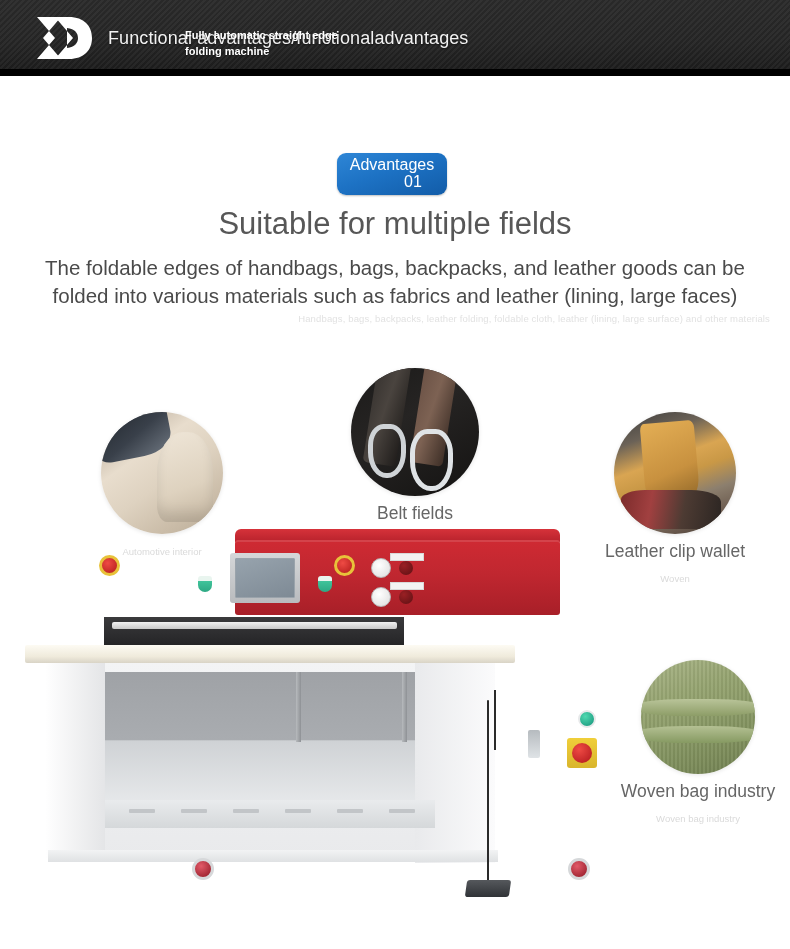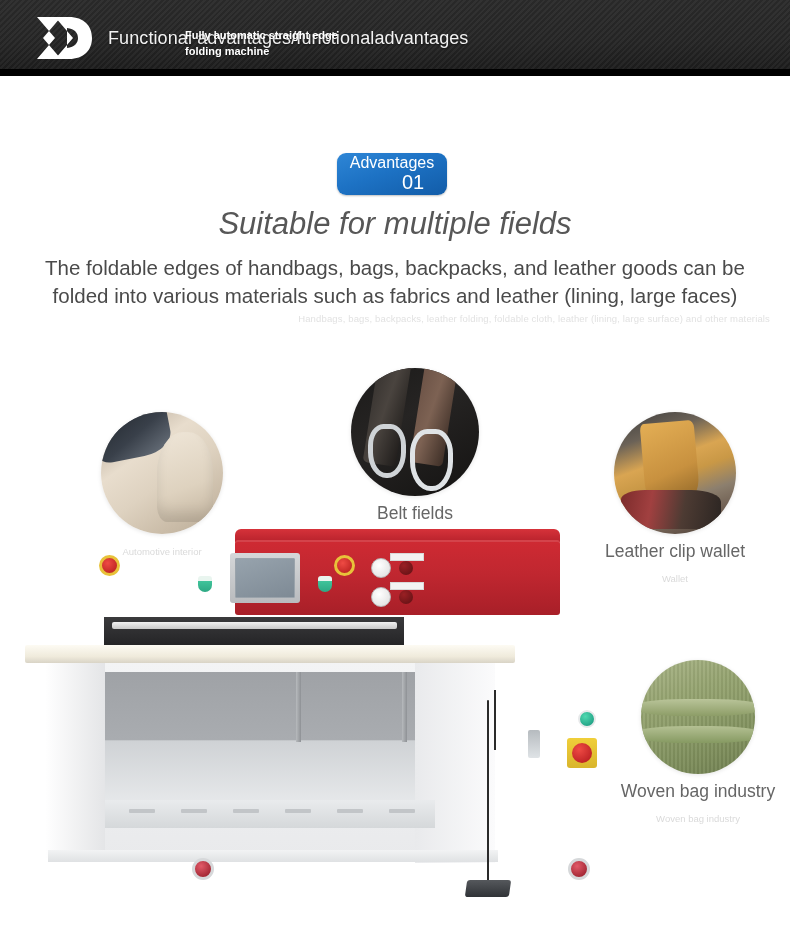--- a/index.html
+++ b/index.html
@@ -33,25 +33,25 @@
   .badge{
     position:absolute;left:337px;top:153px;width:110px;height:42px;
     border-radius:9px;
     background:linear-gradient(160deg,#2e86d6 0%,#1d72c4 45%,#125ca8 100%);
     box-shadow:0 1px 2px rgba(0,0,0,.25);
     color:#ffffff;text-align:center;
     display:flex;flex-direction:column;justify-content:center;align-items:center;
     line-height:1.04;
   }
   .badge-l1{font-size:16px;}
-  .badge-l2{font-size:20px;margin-left:42px;}
+  .badge-l2{font-size:16px;margin-left:42px;}
   
   .headline{
     position:absolute;left:0;top:206px;width:790px;text-align:center;
-    font-size:31px;color:#575757;font-weight:400;font-style:italic;
+    font-size:31px;color:#575757;font-weight:400;
   }
   .sub1{
     position:absolute;left:20px;top:254px;width:750px;text-align:center;
     font-size:20.5px;color:#4a4a4a;line-height:1.38;
   }
   .sub2{
     position:absolute;left:20px;top:313px;width:750px;text-align:right;
     font-size:9.5px;color:#e2e2e2;letter-spacing:.15px;
   }
   
@@ -336,21 +336,21 @@
   </div>
   <div class="cap two">Belt fields</div>
   <div class="capsub"></div>
 </div>
 
 <div class="item" id="item-wallet">
   <div class="circ">
       <div class="art-wallet"></div>
     </div>
   <div class="cap">Leather clip wallet</div>
-  <div class="capsub">Wallet</div>
+  <div class="capsub">Woven</div>
 </div>
 
 <div class="item" id="item-luggage">
   <div class="circ">
     <div class="art-lug">
         <span class="handle"></span>
         <span class="case"></span>
       </div>
   </div>
   <div class="cap">Luggage industry</div>

